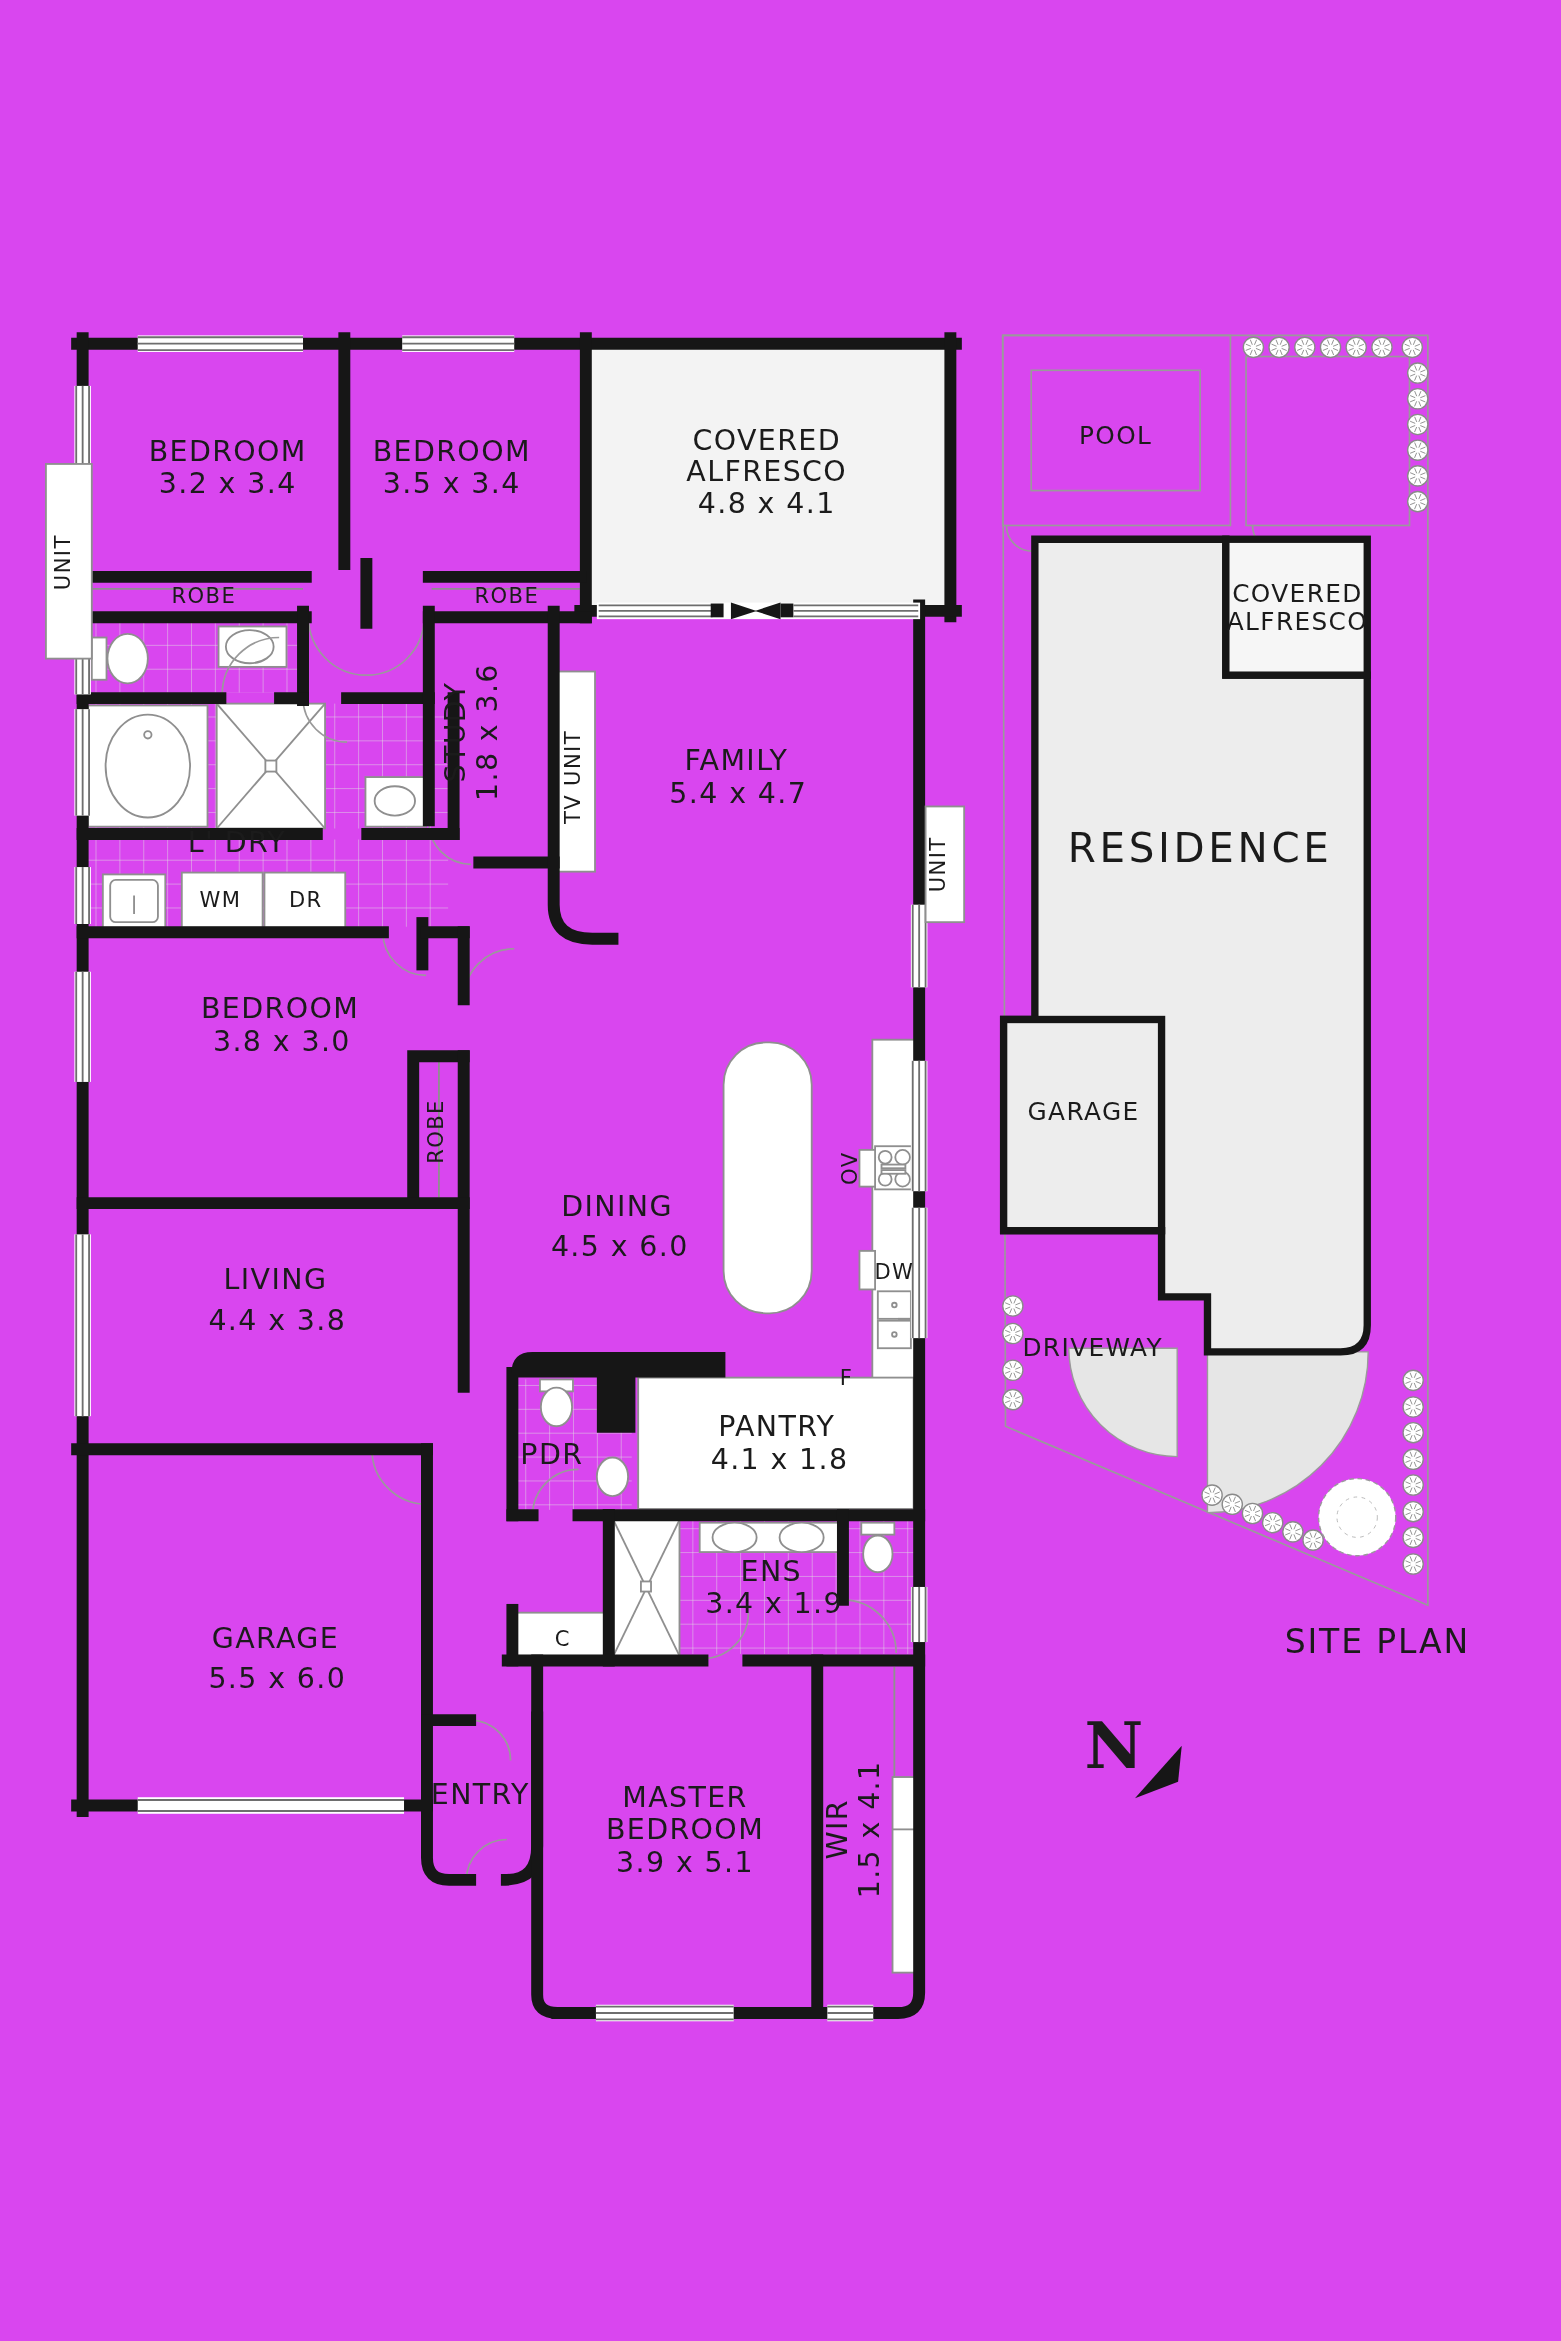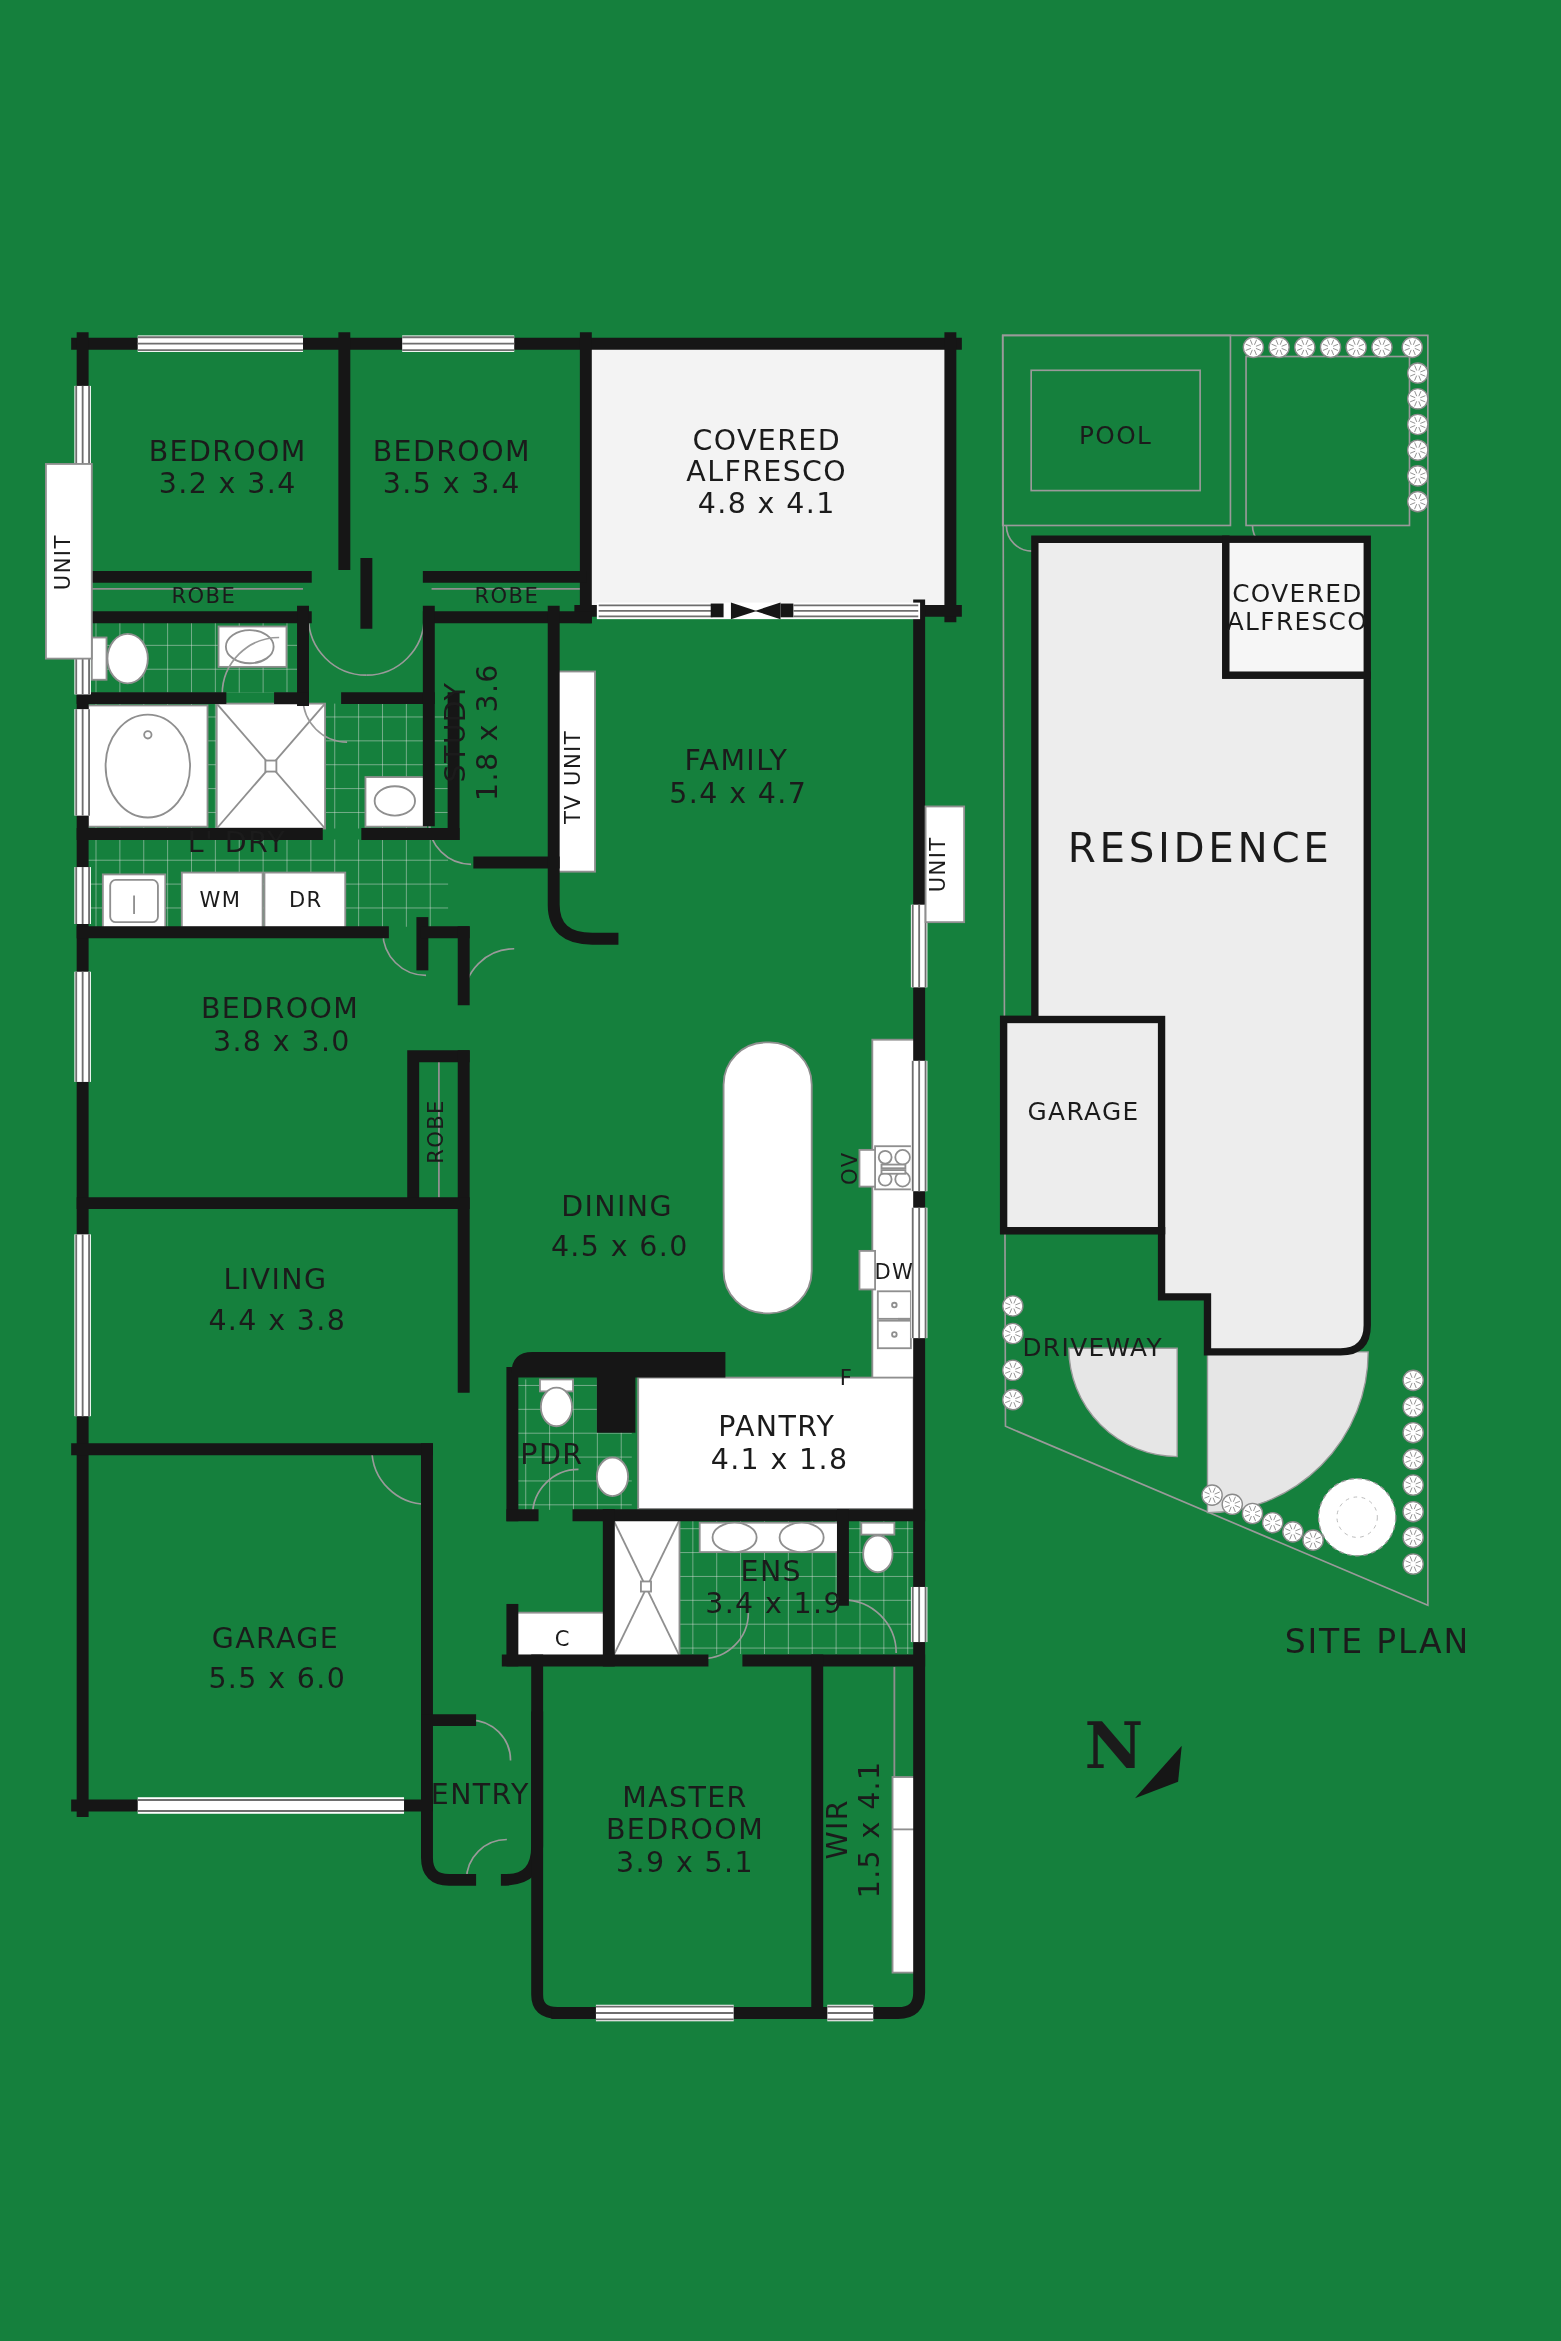--- a/index.html
+++ b/index.html
@@ -1,16 +1,16 @@
 <!DOCTYPE html>
 <html style="font-size:14.7px"><head>
 <meta charset="utf-8">
 <style>
   html,body{margin:0;padding:0;background:#ffffff;}
-  .page{width:1561px;height:2342px;background:#15803d;position:relative;font-family:"DejaVu Sans",sans-serif;}
+  .page{width:1561px;height:2342px;background:#d946ef;position:relative;font-family:"DejaVu Sans",sans-serif;}
   svg{display:block}
   text{fill:#1b1b1b;font-family:"DejaVu Sans",sans-serif;}
   text.room{font-size:31px;letter-spacing:1.5px;text-anchor:middle;}
   text.small{font-size:23px;letter-spacing:1.5px;text-anchor:middle;}
   text.site{font-size:27px;letter-spacing:1.5px;text-anchor:middle;}
   text.res{font-size:44px;letter-spacing:4px;text-anchor:middle;}
   text.sp{font-size:36px;letter-spacing:2px;text-anchor:middle;}
   text.north{font-size:70px;font-weight:bold;font-family:"DejaVu Serif",serif;text-anchor:middle;}
   .walls{stroke:#161616;stroke-width:13;fill:none;stroke-linecap:square;}
   .sitewall{stroke:#161616;stroke-width:8;stroke-linejoin:miter;}

